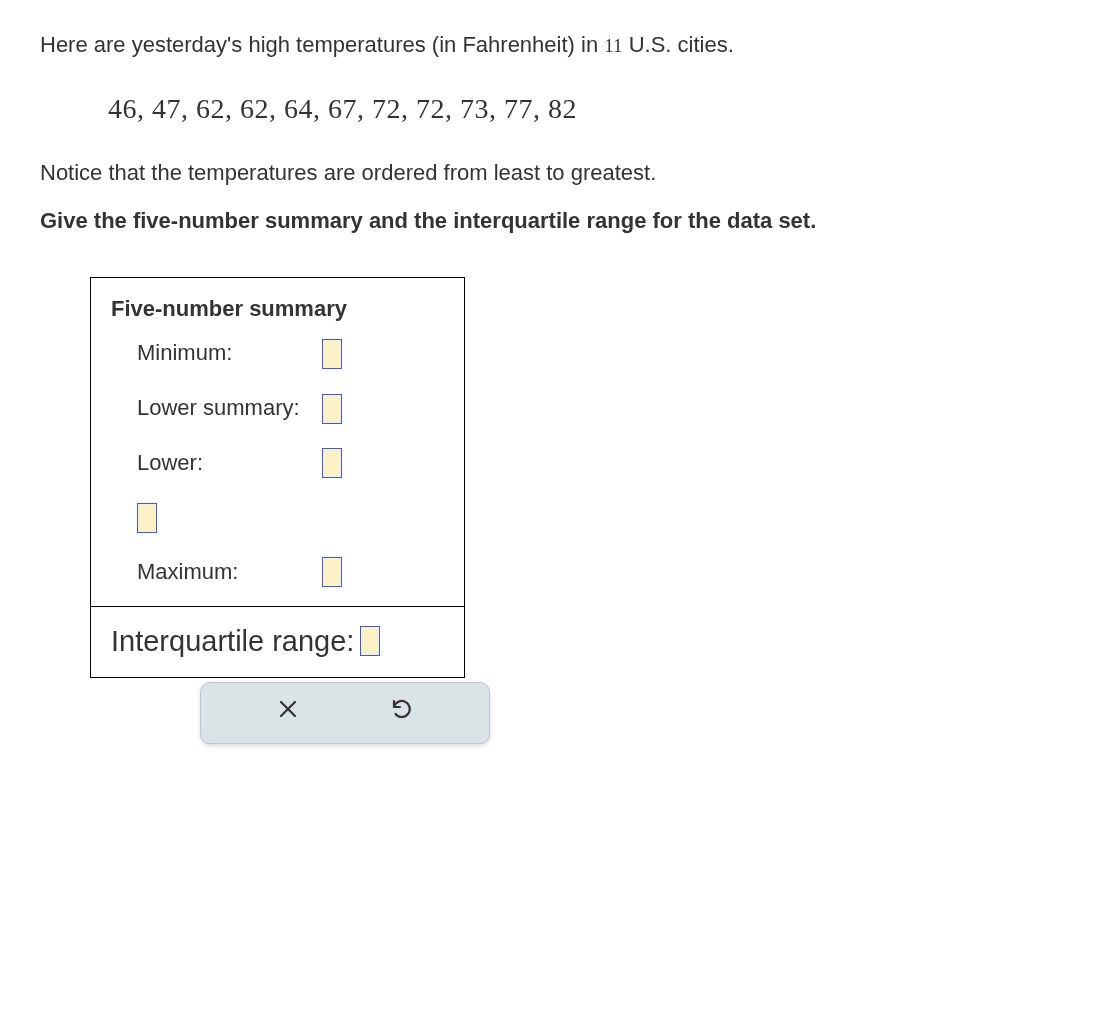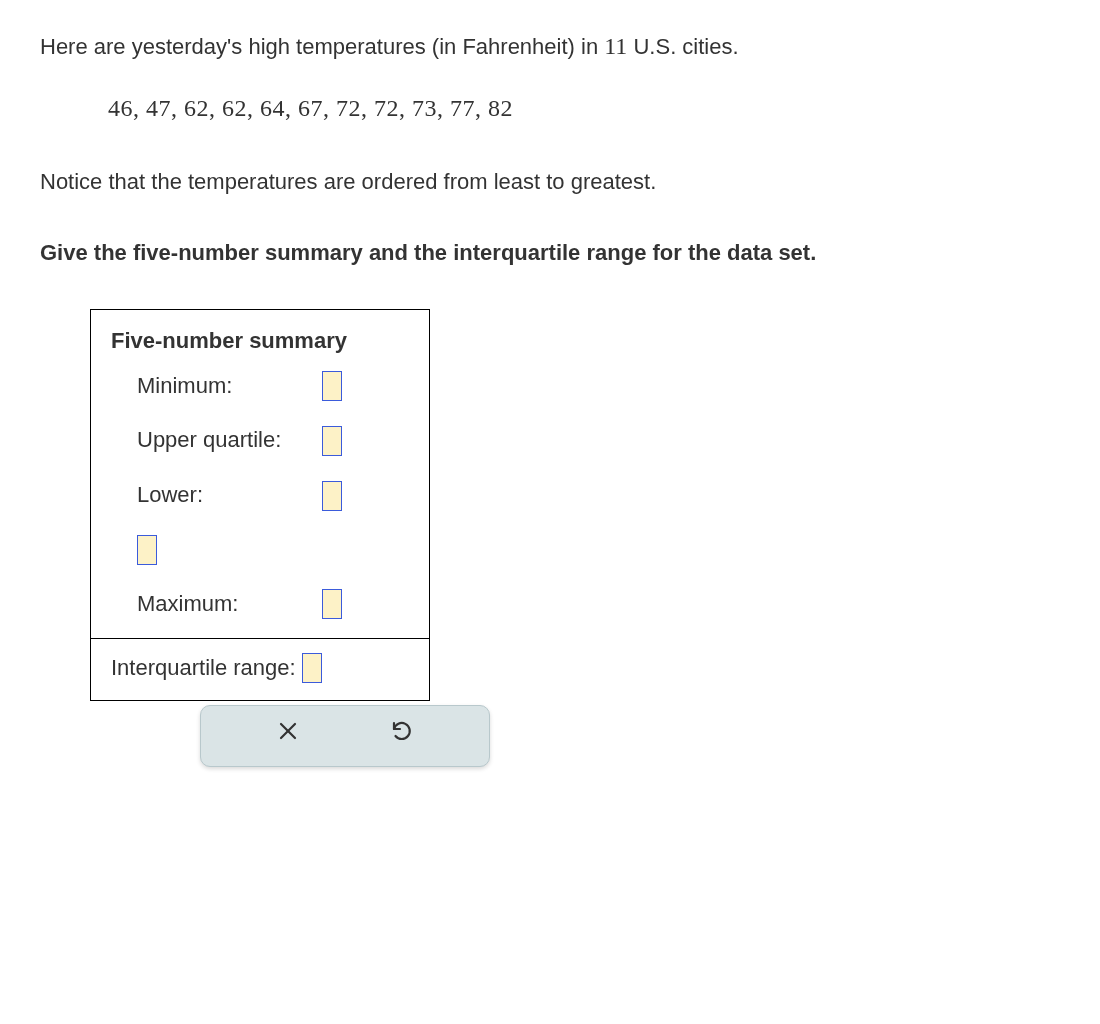--- a/index.html
+++ b/index.html
@@ -13,42 +13,42 @@
       color: #333;
       padding: 30px 40px;
       line-height: 1.4;
       background: #fff;
     }
     .intro-text {
       margin-bottom: 28px;
     }
     .inline-num {
       font-family: Georgia, 'Times New Roman', serif;
-      font-size: 24px;
+      font-size: 19px;
     }
     .data-list {
       font-family: Georgia, 'Times New Roman', serif;
-      font-size: 24px;
+      font-size: 28px;
       margin-left: 68px;
-      margin-bottom: 42px;
+      margin-bottom: 30px;
       letter-spacing: 0.5px;
     }
     .notice-text {
-      margin-bottom: 40px;
+      margin-bottom: 17px;
     }
     .prompt-text {
       margin-bottom: 40px;
       font-weight: bold;
     }
     .summary-container {
       margin-left: 50px;
     }
     .summary-box {
       border: 1.5px solid #000;
-      width: 340px;
+      width: 375px;
     }
     .summary-heading {
       font-weight: bold;
       padding: 16px 20px 14px 20px;
       font-size: 22px;
     }
     .summary-rows {
       padding: 0 20px 18px 38px;
     }
     .summary-row {
@@ -71,21 +71,21 @@
       border: 1.5px solid #3b5bdb;
       display: inline-block;
     }
     .iqr-section {
       border-top: 1.5px solid #000;
       padding: 14px 20px 16px 20px;
       display: flex;
       align-items: center;
     }
     .iqr-label {
-      font-size: 22px;
+      font-size: 29px;
       margin-right: 6px;
     }
     .button-bar {
       width: 290px;
       height: 62px;
       margin-top: 4px;
       margin-left: 110px;
       background: #dae4e6;
       border: 1px solid #b8c8cc;
       border-radius: 10px;
@@ -125,21 +125,21 @@
   <div class="summary-box">
     <div class="summary-heading">Five-number summary</div>
     <div class="summary-rows">
 
       <div class="summary-row">
         <span class="row-label">Minimum:</span>
         <span class="input-box"></span>
       </div>
 
       <div class="summary-row">
-        <span class="row-label">Upper quartile:</span>
+        <span class="row-label">Lower summary:</span>
         <span class="input-box"></span>
       </div>
 
       <div class="summary-row">
         <span class="row-label">Lower:</span>
         <span class="input-box"></span>
       </div>
 
       <div class="summary-row">
         <span class="input-box"></span>

